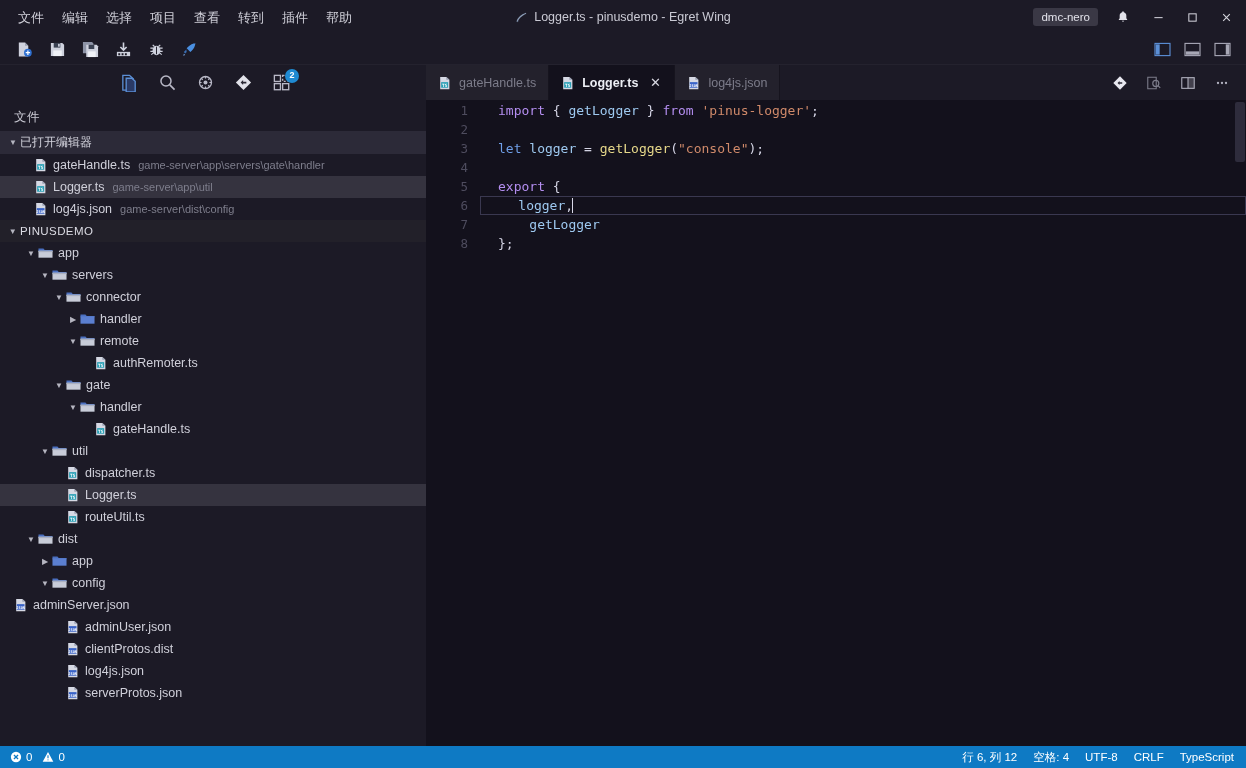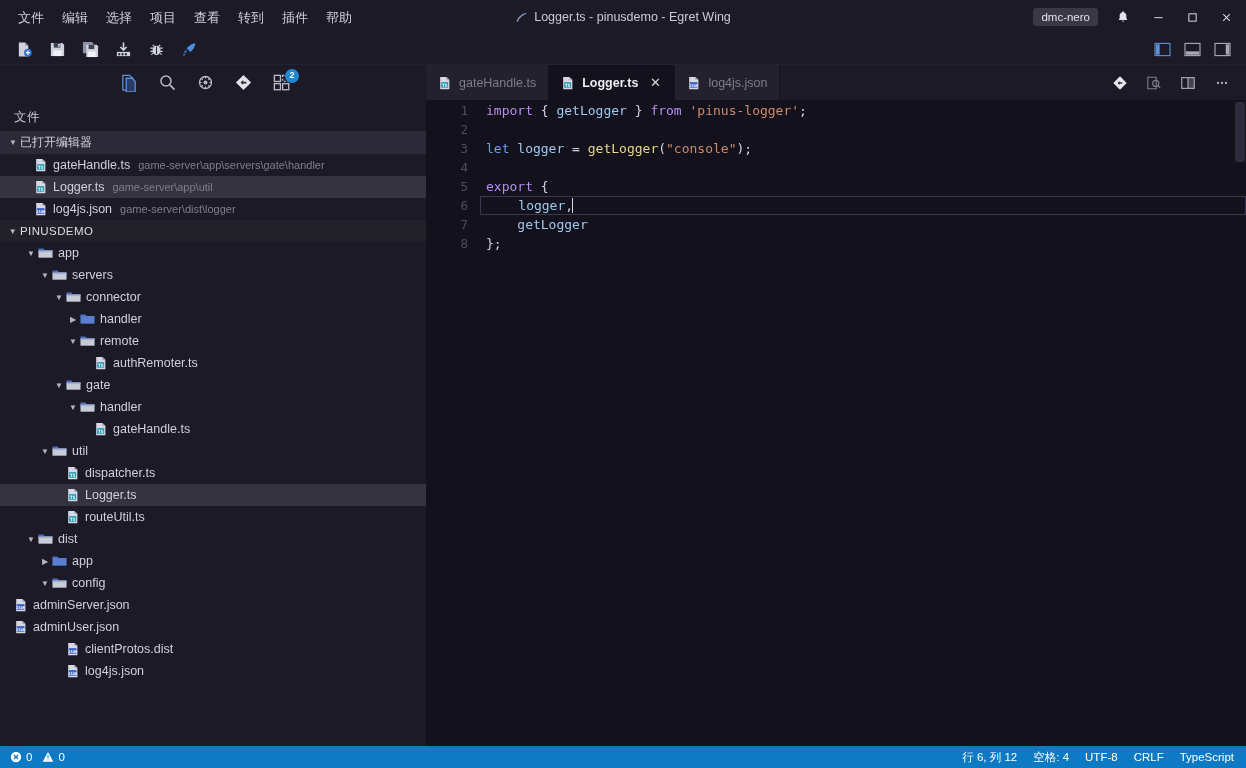--- a/index.html
+++ b/index.html
@@ -127,21 +127,21 @@
     width: 56px; flex: none; padding-top: 1px; text-align: right;
     font-family: "DejaVu Sans Mono", monospace; font-size: 12.5px; color: #4e4c5e;
     user-select: none;
   }
   .gutter div { height: 19px; line-height: 19px; padding-right: 14px; }
   .code {
     flex: 1; position: relative; padding-top: 1px;
     font-family: "DejaVu Sans Mono", monospace; font-size: 13px;
     white-space: pre; color: #d4d4e4;
   }
-  .code-line { height: 19px; line-height: 19px; padding-left: 4px; position: relative; }
+  .code-line { height: 19px; line-height: 19px; padding-left: 4px; position: relative; margin-left: 12px; }
   .code-line.current {
     border: 1px solid #3a3850; height: 19px; line-height: 17px;
     margin-left: -2px; padding-left: 6px;
   }
   .kw  { color: #b48ef0; }
   .kw2 { color: #6f9fe8; }
   .fn  { color: #e6d88a; }
   .var { color: #9ec9f0; }
   .str { color: #d08a6a; }
   .pun { color: #d4d4e4; }
@@ -364,21 +364,21 @@
             <div class="row" style="padding-left: 34px;">
               <span class="ficon">
                 <svg width="14" height="14" viewBox="0 0 16 16">
                   <path d="M2.5 1h7L13 4.3V15h-10.5z" fill="#d6d9e4"></path>
                   <path d="M9.5 1L13 4.3H9.5z" fill="#9aa0b2"></path>
                   <rect x="3.2" y="7" width="8.8" height="6.4" fill="#3a63c8"></rect>
                   <text x="7.6" y="12.1" font-size="4.2" fill="#fff" text-anchor="middle" font-family="monospace" font-weight="bold">JSON</text>
                 </svg>
               </span>
               <span class="label">log4js.json</span>
-              <span class="path">game-server\dist\logger</span>
+              <span class="path">game-server\dist\config</span>
             </div>
           </div>
 
         <div class="section-header plain row project" style="padding-left:6px;">
           <span class="twisty">▼</span>
           <span>PINUSDEMO</span>
         </div>
         <div id="file-tree">
             <div class="row" style="padding-left: 24px;">
               <span class="twisty">▼</span>
@@ -564,21 +564,21 @@
               <span class="ficon">
                 <svg width="14" height="14" viewBox="0 0 16 16">
                   <path d="M2.5 1h7L13 4.3V15h-10.5z" fill="#d6d9e4"></path>
                   <path d="M9.5 1L13 4.3H9.5z" fill="#9aa0b2"></path>
                   <rect x="3.2" y="7" width="8.8" height="6.4" fill="#3a63c8"></rect>
                   <text x="7.6" y="12.1" font-size="4.2" fill="#fff" text-anchor="middle" font-family="monospace" font-weight="bold">JSON</text>
                 </svg>
               </span>
               <span class="label">adminServer.json</span>
             </div>
-            <div class="row" style="">
+            <div class="row" style="padding-left: 52px;">
               <span class="twisty"></span>
               <span class="ficon">
                 <svg width="14" height="14" viewBox="0 0 16 16">
                   <path d="M2.5 1h7L13 4.3V15h-10.5z" fill="#d6d9e4"></path>
                   <path d="M9.5 1L13 4.3H9.5z" fill="#9aa0b2"></path>
                   <rect x="3.2" y="7" width="8.8" height="6.4" fill="#3a63c8"></rect>
                   <text x="7.6" y="12.1" font-size="4.2" fill="#fff" text-anchor="middle" font-family="monospace" font-weight="bold">JSON</text>
                 </svg>
               </span>
               <span class="label">adminUser.json</span>
@@ -599,20 +599,32 @@
               <span class="twisty"></span>
               <span class="ficon">
                 <svg width="14" height="14" viewBox="0 0 16 16">
                   <path d="M2.5 1h7L13 4.3V15h-10.5z" fill="#d6d9e4"></path>
                   <path d="M9.5 1L13 4.3H9.5z" fill="#9aa0b2"></path>
                   <rect x="3.2" y="7" width="8.8" height="6.4" fill="#3a63c8"></rect>
                   <text x="7.6" y="12.1" font-size="4.2" fill="#fff" text-anchor="middle" font-family="monospace" font-weight="bold">JSON</text>
                 </svg>
               </span>
               <span class="label">log4js.json</span>
+            </div>
+            <div class="row" style="padding-left: 52px;">
+              <span class="twisty"></span>
+              <span class="ficon">
+                <svg width="14" height="14" viewBox="0 0 16 16">
+                  <path d="M2.5 1h7L13 4.3V15h-10.5z" fill="#d6d9e4"></path>
+                  <path d="M9.5 1L13 4.3H9.5z" fill="#9aa0b2"></path>
+                  <rect x="3.2" y="7" width="8.8" height="6.4" fill="#3a63c8"></rect>
+                  <text x="7.6" y="12.1" font-size="4.2" fill="#fff" text-anchor="middle" font-family="monospace" font-weight="bold">JSON</text>
+                </svg>
+              </span>
+              <span class="label">serverProtos.json</span>
             </div>
           </div>
       </div>
     </div>
 
     <div class="editor-area">
       <div class="tabbar">
         <div id="tabs" style="display:flex">
             <div class="tab">
               <span class="ficon">

